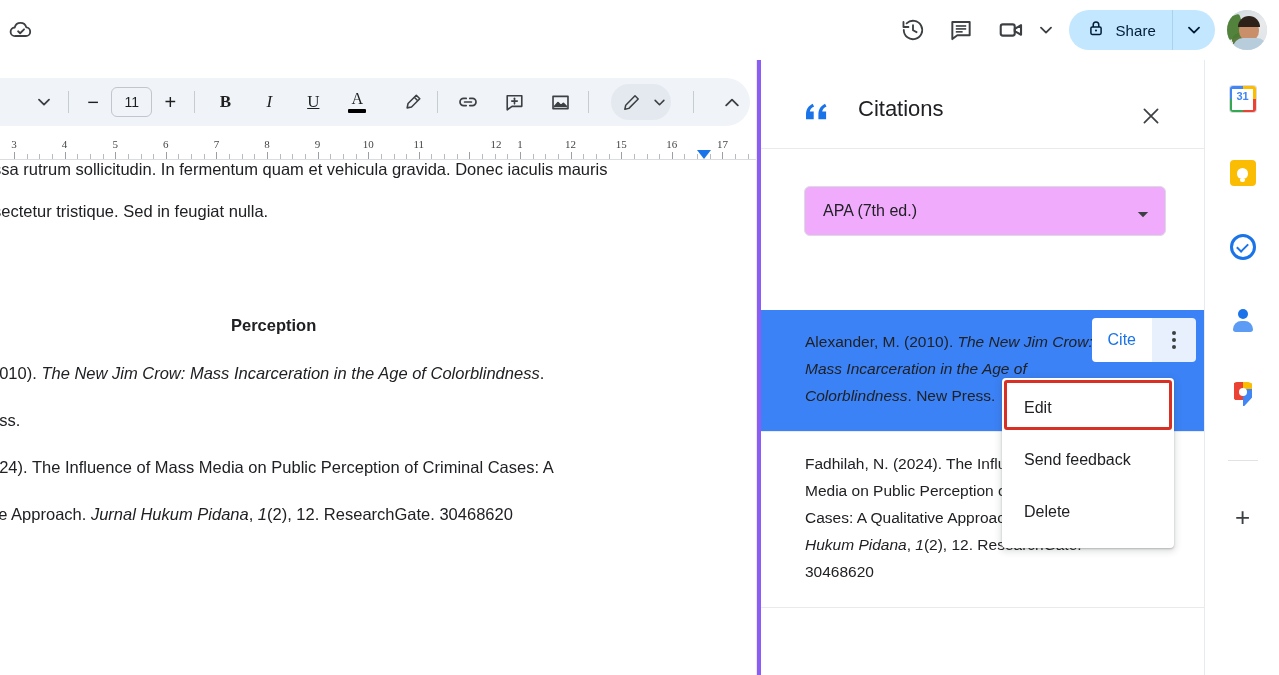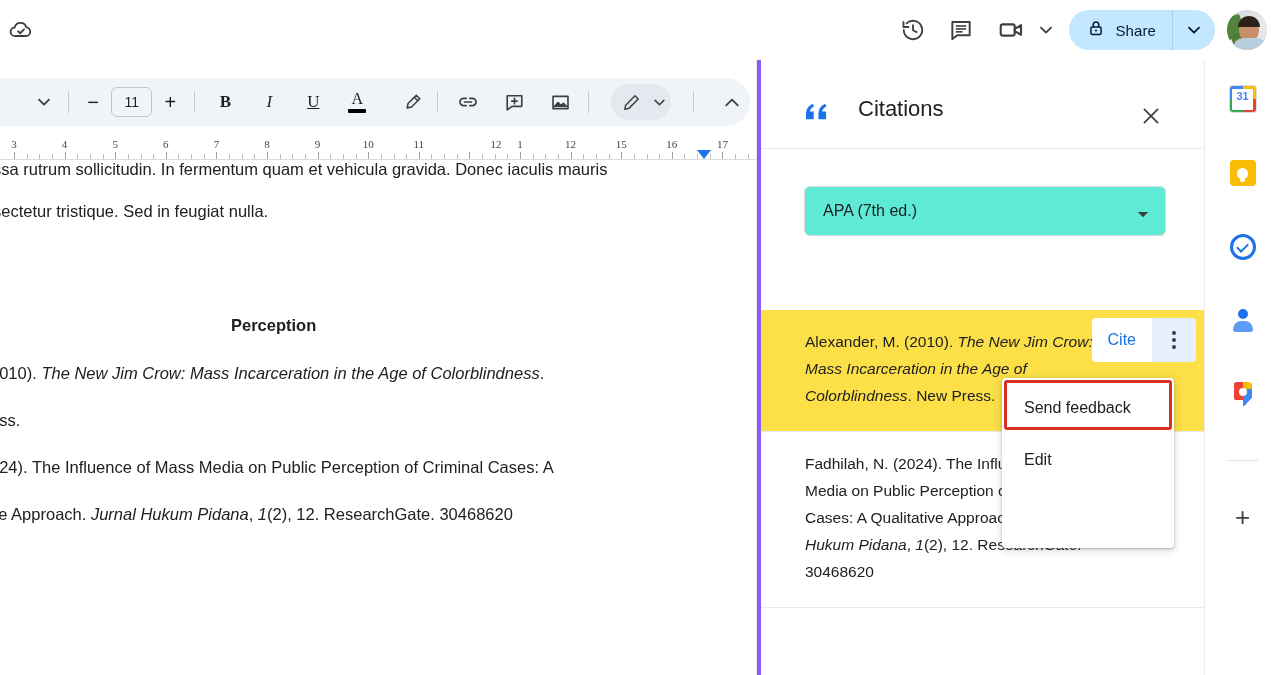--- a/index.html
+++ b/index.html
@@ -59,31 +59,31 @@
   .docline i{font-style:italic;}
   .ref-head{position:absolute;font-weight:bold;font-size:16.5px;color:#202124;}
 
   
   .panel{position:absolute;left:757px;top:60px;width:447px;height:615px;background:#ffffff;border-left:4px solid #8b5cf6;}
   .panel-head{position:absolute;left:0;top:0;width:447px;height:88px;border-bottom:1px solid #e8eaed;background:#fff;}
   .quote-icon{position:absolute;left:43px;top:40px;}
   .panel-title{position:absolute;left:97px;top:36px;font-size:22px;color:#202124;}
   .panel-close{position:absolute;left:370px;top:36px;width:40px;height:40px;border-radius:50%;display:flex;align-items:center;justify-content:center;cursor:pointer;}
 
-  .style-select{position:absolute;left:43px;top:126px;width:360px;height:48px;border:1px solid #dadce0;border-radius:6px;background:#5eead4;display:flex;align-items:center;cursor:pointer;}
+  .style-select{position:absolute;left:43px;top:126px;width:360px;height:48px;border:1px solid #dadce0;border-radius:6px;background:#f0abfc;display:flex;align-items:center;cursor:pointer;}
   .style-select-label{margin-left:18px;font-size:16px;color:#202124;}
   .style-caret{position:absolute;right:16px;top:18px;}
 
   .add-source{position:absolute;left:50px;top:190px;height:40px;display:flex;align-items:center;gap:22px;cursor:pointer;}
   .plus-ico{font-size:26px;color:#1a73e8;line-height:1;font-weight:400;}
   .add-source-label{font-size:16.5px;color:#1a73e8;}
 
   .cit-list{position:absolute;left:0;top:250px;width:447px;height:365px;}
   .cit-row{position:relative;padding:18px 22px 22px 44px;border-bottom:1px solid #e8eaed;}
-  .cit-row.selected{background:#fde047;}
+  .cit-row.selected{background:#3b82f6;}
   .cit-text{font-size:15.5px;line-height:27px;color:#202124;width:300px;}
   .cit-text i{font-style:italic;}
   .cit-actions{position:absolute;right:12px;top:8px;display:flex;align-items:stretch;height:44px;border-radius:4px;overflow:hidden;}
   .cite-btn{background:#ffffff;display:flex;align-items:center;padding:0 16px;cursor:pointer;}
   .cite-btn span{font-size:16px;color:#1a73e8;}
   .kebab-btn{background:#e8f0fe;width:44px;display:flex;align-items:center;justify-content:center;cursor:pointer;}
   .kebab-dot{width:4px;height:4px;border-radius:50%;background:#3c4043;margin:1.6px 0;}
 
   
   .ctx-menu{position:absolute;left:1002px;top:378px;width:172px;height:166px;background:#ffffff;border-radius:4px;
@@ -412,22 +412,23 @@
         <div class="cit-text">
           <span>Fadhilah, N. (2024). The Influence of Mass Media on Public Perception of Criminal Cases: A Qualitative Approach. </span><i>Jurnal Hukum Pidana</i><span>, </span><i>1</i><span>(2), 12. ResearchGate. 30468620</span>
         </div>
       </div>
 
       <div class="cit-row" style="height:60px"></div>
     </div>
   </div>
 
   <div class="ctx-menu">
+    <div class="ctx-item">Edit</div>
     <div class="ctx-item">Send feedback</div>
-    <div class="ctx-item">Edit</div>
+    <div class="ctx-item">Delete</div>
   </div>
   <div class="ctx-highlight"></div>
 
   <div class="rail">
     <div class="rail-ico cal">
       <div class="tl"></div>
         <div class="tr"></div>
         <div class="bl"></div>
         <div class="br"></div>
       <div class="mid"></div>

